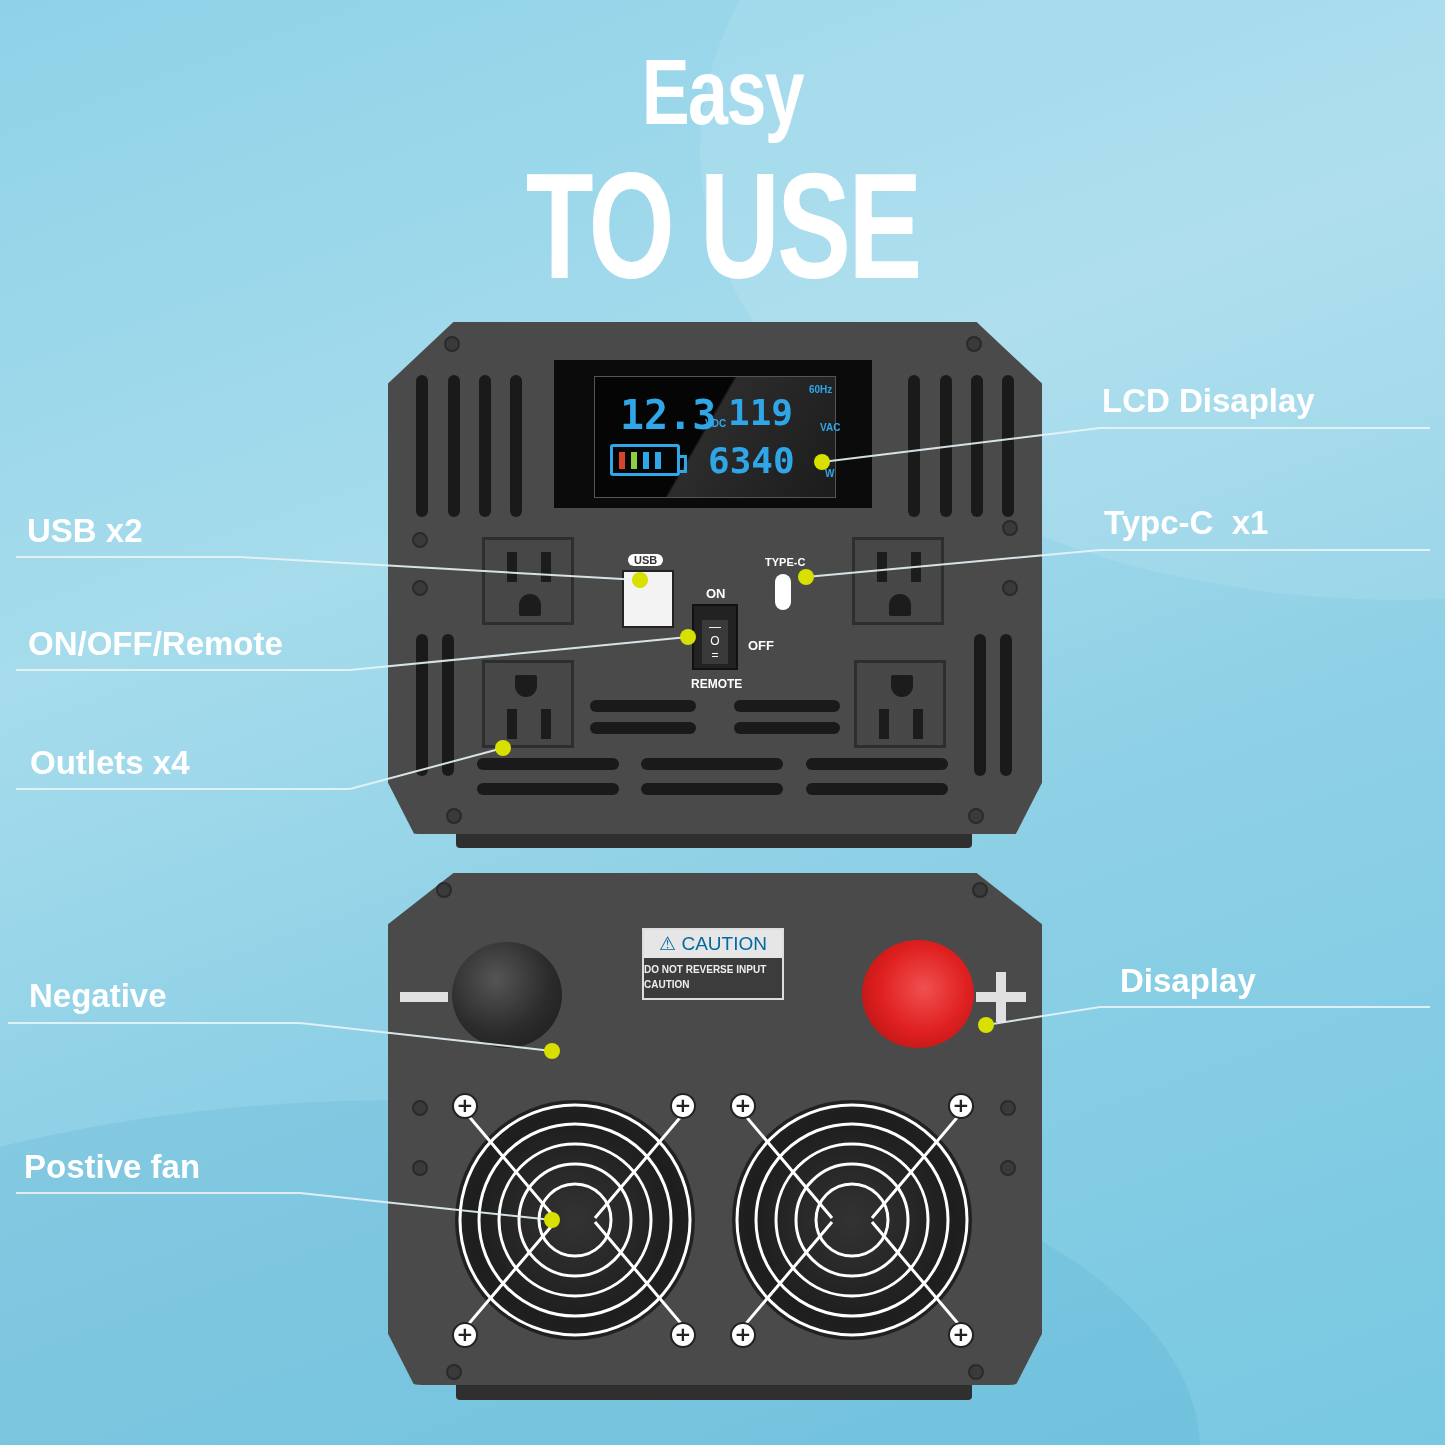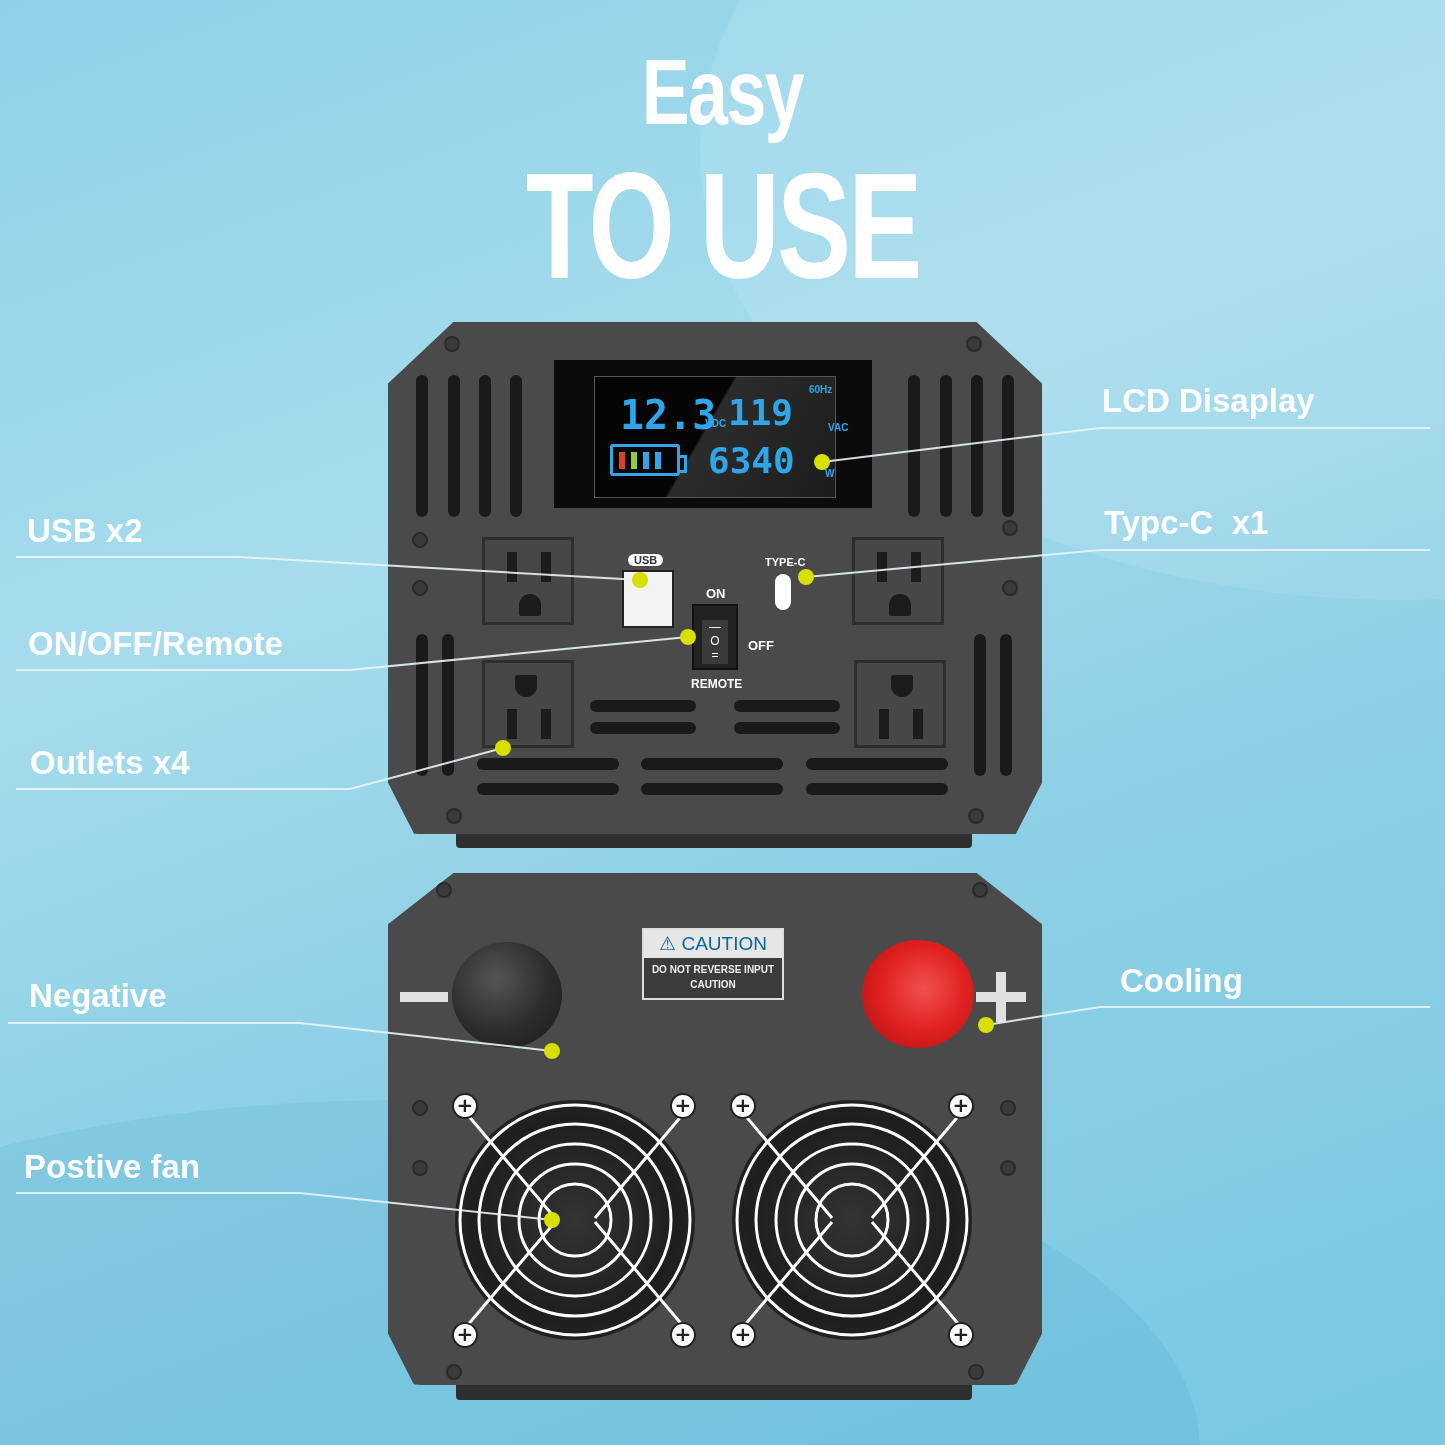--- a/index.html
+++ b/index.html
@@ -42,21 +42,21 @@
   .usb { position: absolute; left: 622px; top: 570px; width: 52px; height: 58px; background: #f3f3f3; border: 2px solid #222; box-sizing: border-box; }
   .tag { position: absolute; color: #fff; font-size: 11px; font-family: "Liberation Sans", sans-serif; font-weight: bold; }
   .usb-tag { position: absolute; left: 628px; top: 554px; background: #fff; color: #333; border-radius: 8px; font-size: 11px; padding: 0 6px; font-weight: bold; }
   .typec { position: absolute; left: 775px; top: 574px; width: 16px; height: 36px; background: #fff; border-radius: 8px; }
   .switch { position: absolute; left: 692px; top: 604px; width: 46px; height: 66px; background: #222; border: 2px solid #111; box-sizing: border-box; }
   .switch-inner { position: absolute; left: 8px; top: 14px; width: 26px; height: 44px; background: #3a3a3a; color: #fff; font-size: 12px; text-align: center; line-height: 14px; }
 
   .terminal { position: absolute; border-radius: 50%; }
   .caution { position: absolute; left: 642px; top: 928px; width: 142px; height: 72px; border: 2px solid #ddd; box-sizing: border-box; background: #3c3c3c; }
   .caution-head { height: 28px; background: #e6e6e6; color: #0369a1; font-size: 19px; text-align: center; line-height: 28px; }
-  .caution-body { color: #eee; font-size: 10px; text-align: center; line-height: 15px; padding-top: 4px; font-weight: bold; }
+  .caution-body { color: #eee; font-size: 10px; text-align: left; line-height: 15px; padding-top: 4px; font-weight: bold; }
   .polarity-sign { position: absolute; background: #e0e0e0; }
 
   .fan { position: absolute; width: 240px; height: 240px; border-radius: 50%; background: radial-gradient(circle, #333 0%, #1e1e1e 60%, #2a2a2a 100%); }
   .fan-svg { position: absolute; left: 0; top: 0; }
   .fan-screw { position: absolute; width: 26px; height: 26px; border-radius: 50%; background: #fff; border: 2px solid #222; box-sizing: border-box; color: #222; font-weight: bold; font-size: 20px; text-align: center; line-height: 21px; font-family: "DejaVu Sans", sans-serif; }
   .dot { position: absolute; width: 16px; height: 16px; border-radius: 50%; background: #d8e000; z-index: 6; }
 </style>
 </head>
 <body>
 
@@ -101,21 +101,21 @@
 <div class="screw" style="left:1002px;top:580px;"></div>
 <div class="screw" style="left:446px;top:808px;"></div>
 <div class="screw" style="left:968px;top:808px;"></div>
 
 <div class="lcd-frame"></div>
 <div class="lcd"></div>
 <div class="seg" style="left:620px;top:392px;font-size:40px;">12.3</div>
 <div class="seg-small" style="left:682px;top:418px;">VDC</div>
 <div class="seg-small" style="left:786px;top:384px;">60Hz</div>
 <div class="seg" style="left:728px;top:392px;font-size:36px;">119</div>
-<div class="seg-small" style="left:797px;top:422px;margin-left:8px;">VAC</div>
+<div class="seg-small" style="left:797px;top:422px;">VAC</div>
 <div class="seg" style="left:708px;top:440px;font-size:36px;">6340</div>
 <div class="seg-small" style="left:802px;top:468px;">W</div>
 <div class="battery">
   <div class="bar" style="left:6px;background:#d8442a;"></div>
   <div class="bar" style="left:18px;background:#8cd040;"></div>
   <div class="bar" style="left:30px;background:#2fa6e8;"></div>
   <div class="bar" style="left:42px;background:#2fa6e8;"></div>
 </div>
 
 <div class="outlet" style="left:482px;top:537px;">
@@ -229,14 +229,14 @@
 <div class="dot" style="left:544px;top:1043px;"></div>
 <div class="dot" style="left:978px;top:1017px;"></div>
 <div class="dot" style="left:544px;top:1212px;"></div>
 
 <div class="label" style="left:1102px;top:382px;">LCD Disaplay</div>
 <div class="label" style="left:1104px;top:504px;white-space:pre;">Typc-C  x1</div>
 <div class="label" style="left:27px;top:512px;">USB x2</div>
 <div class="label" style="left:28px;top:625px;">ON/OFF/Remote</div>
 <div class="label" style="left:30px;top:744px;">Outlets x4</div>
 <div class="label" style="left:29px;top:977px;">Negative</div>
-<div class="label" style="left:1120px;top:962px;">Cooling</div>
+<div class="label" style="left:1120px;top:962px;">Disaplay</div>
 <div class="label" style="left:24px;top:1148px;">Postive fan</div>
 
 </body></html>

